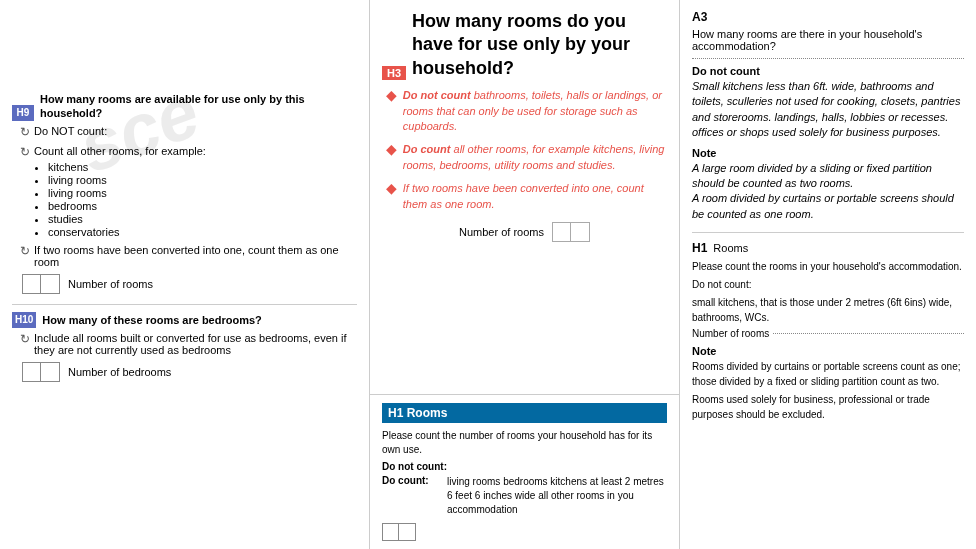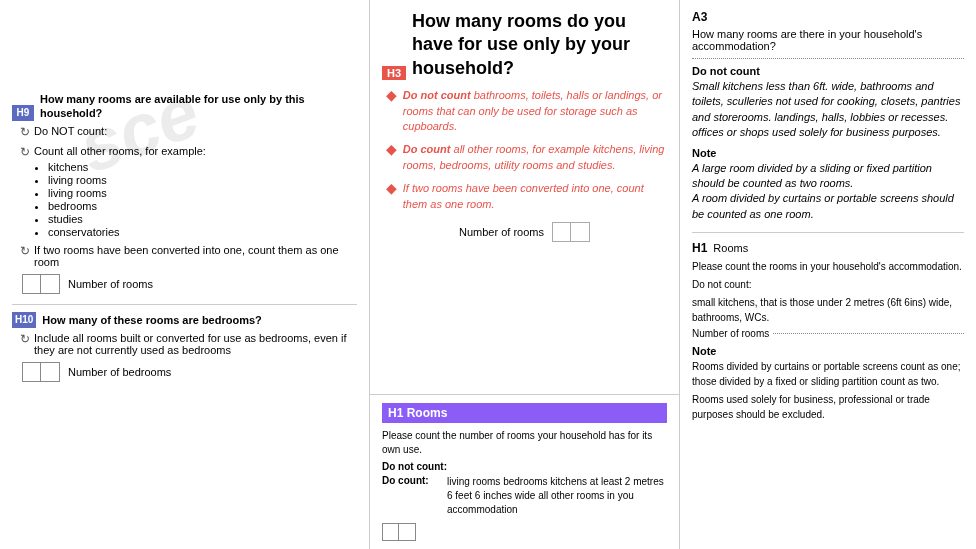--- a/index.html
+++ b/index.html
@@ -175,21 +175,21 @@
       height: 18px;
       border-right: 1px solid #aaa;
     }
     .middle-rooms-cell:last-child { border-right: none; }
 
     
     .middle-bottom {
       padding: 8px 12px;
     }
     .h1-rooms-header {
-      background: #8b5cf6;
+      background: #0369a1;
       color: #fff;
       font-weight: bold;
       font-size: 12px;
       padding: 3px 6px;
       margin-bottom: 6px;
     }
     .middle-bottom-text {
       font-size: 10px;
       line-height: 1.4;
       margin-bottom: 4px;

